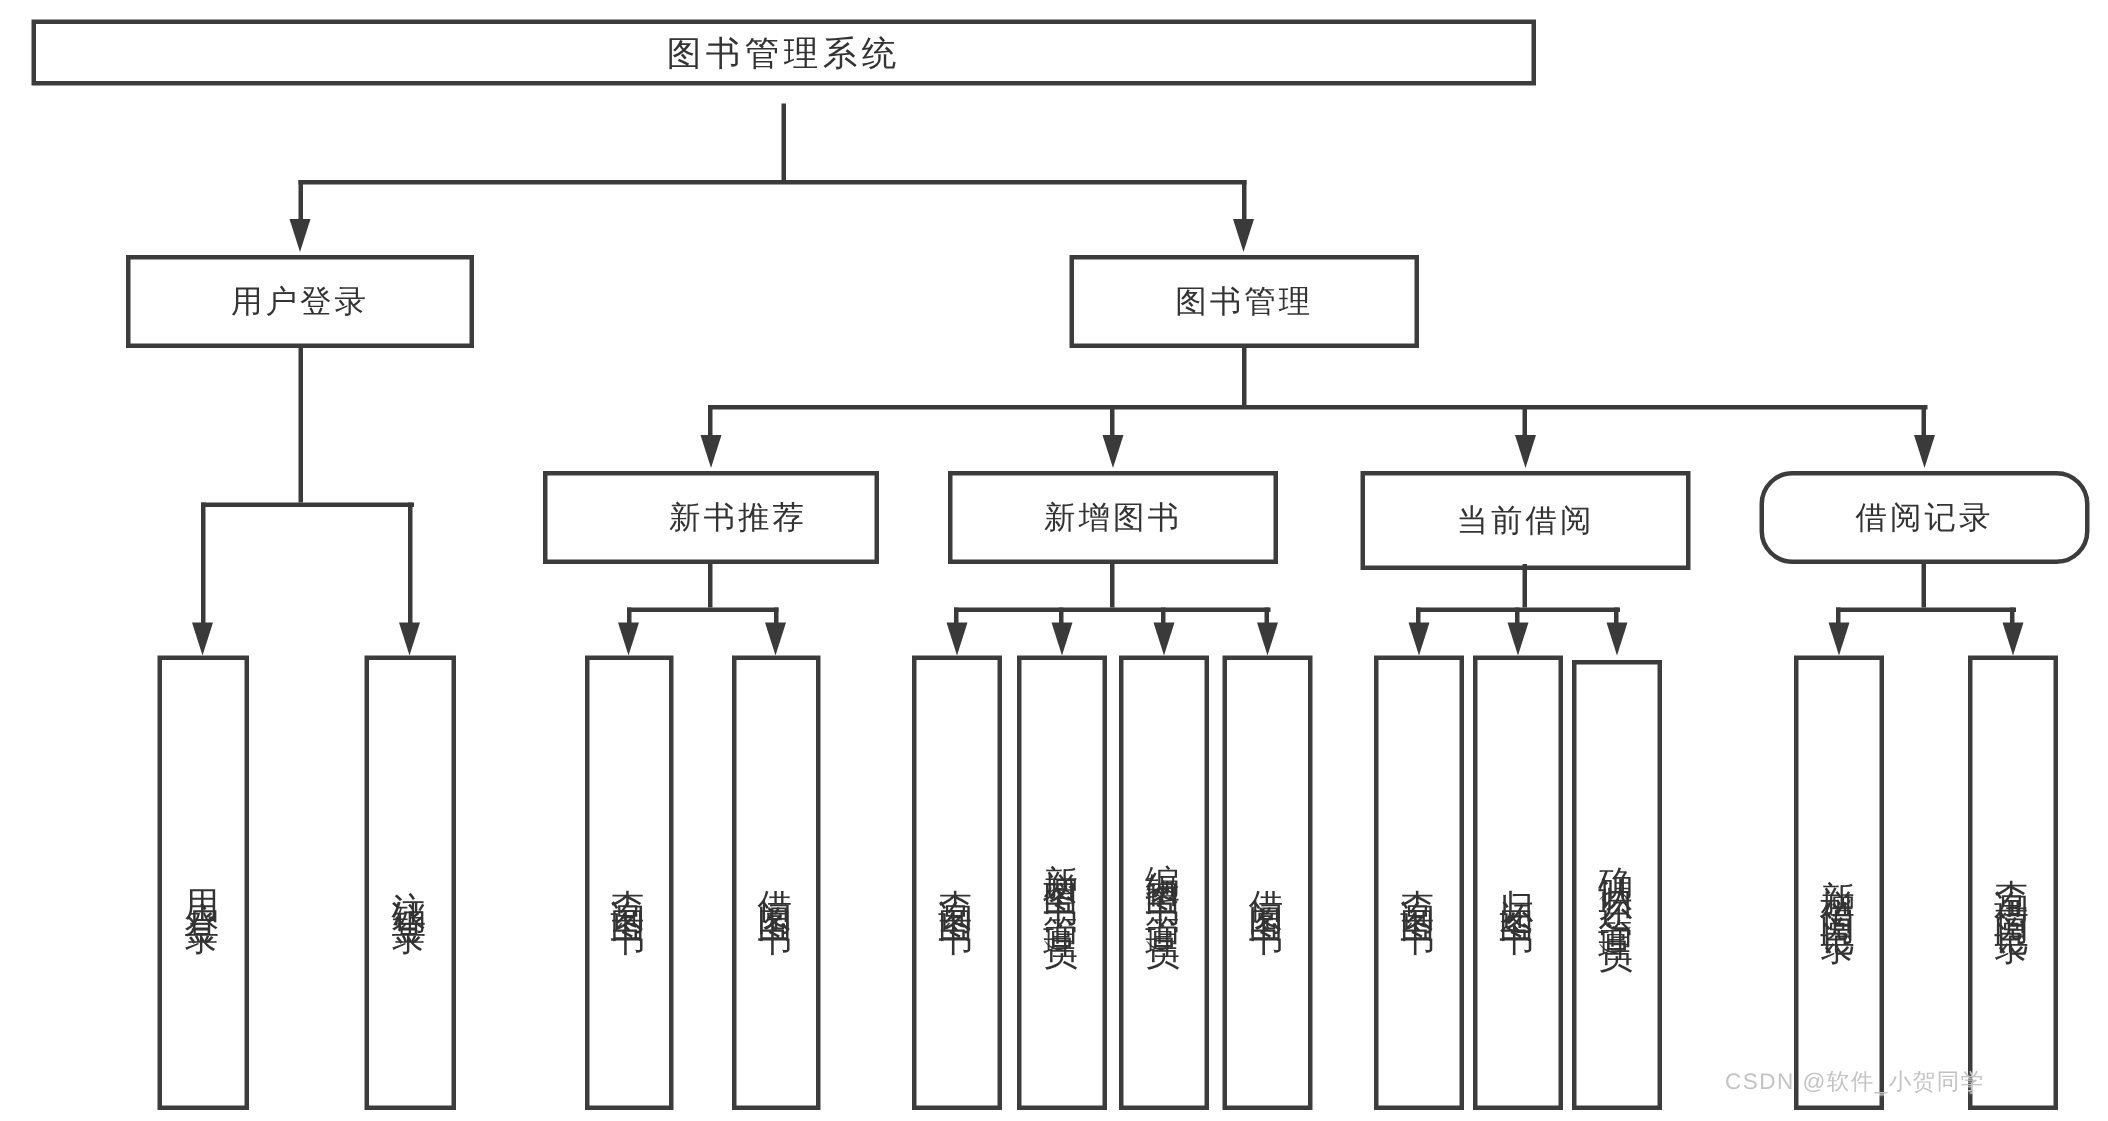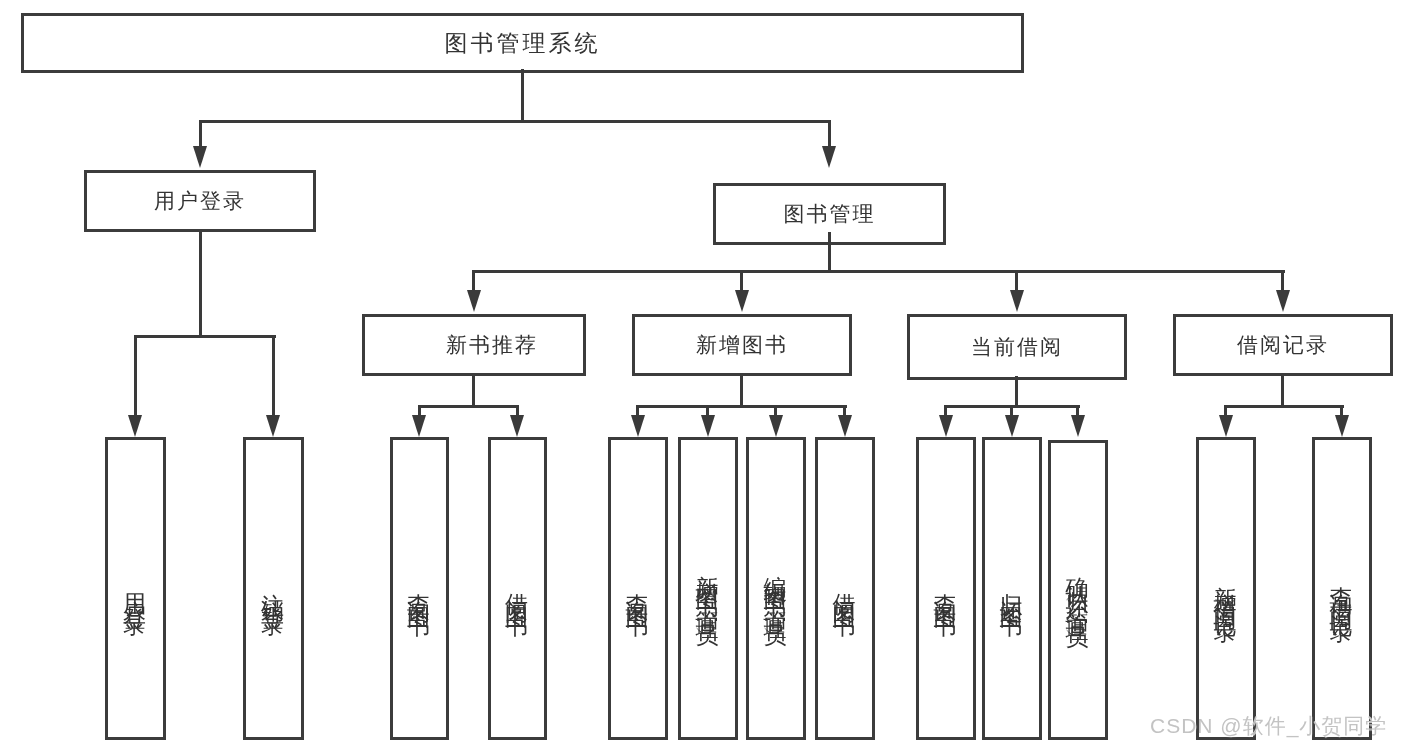--- a/index.html
+++ b/index.html
@@ -20,40 +20,40 @@
     font-size:23px; letter-spacing:7px; color:#333333;
   }
   .cl { position:absolute; background:#3a3a3a; }
   .tri {
     position:absolute; width:0; height:0;
     border-left:7px solid transparent; border-right:7px solid transparent;
     border-top:22px solid #3a3a3a;
   }
   .watermark {
     position:absolute; left:1150px; top:712px; width:250px;
-    font-size:21px; color:#c3c3c3; letter-spacing:1px; white-space:nowrap;
+    font-size:15px; color:#c3c3c3; letter-spacing:1px; white-space:nowrap;
     text-shadow:1px 1px 1px rgba(255,255,255,0.85); z-index:9;
   }
 </style>
 </head>
 <body>
 
 <div class="canvas">
 
-  <div class="hbox title" style="left:21px; top:13px; width:1003px; height:60px;font-family:Liberation Mono, monospace;">图书管理系统</div>
+  <div class="hbox title" style="left:21px; top:13px; width:1003px; height:44px;font-family:Liberation Mono, monospace;">图书管理系统</div>
 
   <div class="cl" style="left:521px; top:69px; width:3px; height:51px;"></div>
   <div class="cl" style="left:199px; top:120px; width:632px; height:3px;"></div>
   <div class="cl" style="left:199px; top:120px; width:3px; height:28px;"></div>
   <div class="tri" style="left:193px; top:146px;"></div>
   <div class="cl" style="left:828px; top:120px; width:3px; height:28px;"></div>
   <div class="tri" style="left:822px; top:146px;"></div>
 
   <div class="hbox" style="left:84px; top:170px; width:232px; height:62px;">用户登录</div>
-  <div class="hbox" style="left:713px; top:170px; width:233px; height:62px;margin-top:13px;">图书管理</div>
+  <div class="hbox" style="left:713px; top:170px; width:233px; height:62px;">图书管理</div>
 
   <div class="cl" style="left:199px; top:232px; width:3px; height:103px;"></div>
   <div class="cl" style="left:134px; top:335px; width:142px; height:3px;"></div>
   <div class="cl" style="left:134px; top:335px; width:3px; height:82px;"></div>
   <div class="tri" style="left:128px; top:415px;"></div>
   <div class="cl" style="left:272px; top:335px; width:3px; height:82px;"></div>
   <div class="tri" style="left:266px; top:415px;"></div>
 
   <div class="cl" style="left:828px; top:232px; width:3px; height:38px;"></div>
   <div class="cl" style="left:472px; top:270px; width:813px; height:3px;"></div>
@@ -62,21 +62,21 @@
   <div class="cl" style="left:740px; top:270px; width:3px; height:24px;"></div>
   <div class="tri" style="left:735px; top:290px;"></div>
   <div class="cl" style="left:1015px; top:270px; width:3px; height:24px;"></div>
   <div class="tri" style="left:1010px; top:290px;"></div>
   <div class="cl" style="left:1281px; top:270px; width:3px; height:24px;"></div>
   <div class="tri" style="left:1276px; top:290px;"></div>
 
   <div class="hbox" style="left:362px; top:314px; width:224px; height:62px;padding-left:36px;">新书推荐</div>
   <div class="hbox" style="left:632px; top:314px; width:220px; height:62px;">新增图书</div>
   <div class="hbox" style="left:907px; top:314px; width:220px; height:66px;">当前借阅</div>
-  <div class="hbox" style="left:1173px; top:314px; width:220px; height:62px;">借阅记录</div>
+  <div class="hbox" style="left:1173px; top:314px; width:220px; height:62px;border-radius:22px;">借阅记录</div>
 
   <div class="cl" style="left:472px; top:376px; width:3px; height:29px;"></div>
   <div class="cl" style="left:740px; top:376px; width:3px; height:29px;"></div>
   <div class="cl" style="left:1015px; top:376px; width:3px; height:29px;"></div>
   <div class="cl" style="left:1281px; top:376px; width:3px; height:29px;"></div>
 
   <div class="cl" style="left:418px; top:405px; width:101px; height:3px;"></div>
   <div class="cl" style="left:636px; top:405px; width:211px; height:3px;"></div>
   <div class="cl" style="left:944px; top:405px; width:136px; height:3px;"></div>
   <div class="cl" style="left:1224px; top:405px; width:120px; height:3px;"></div>

